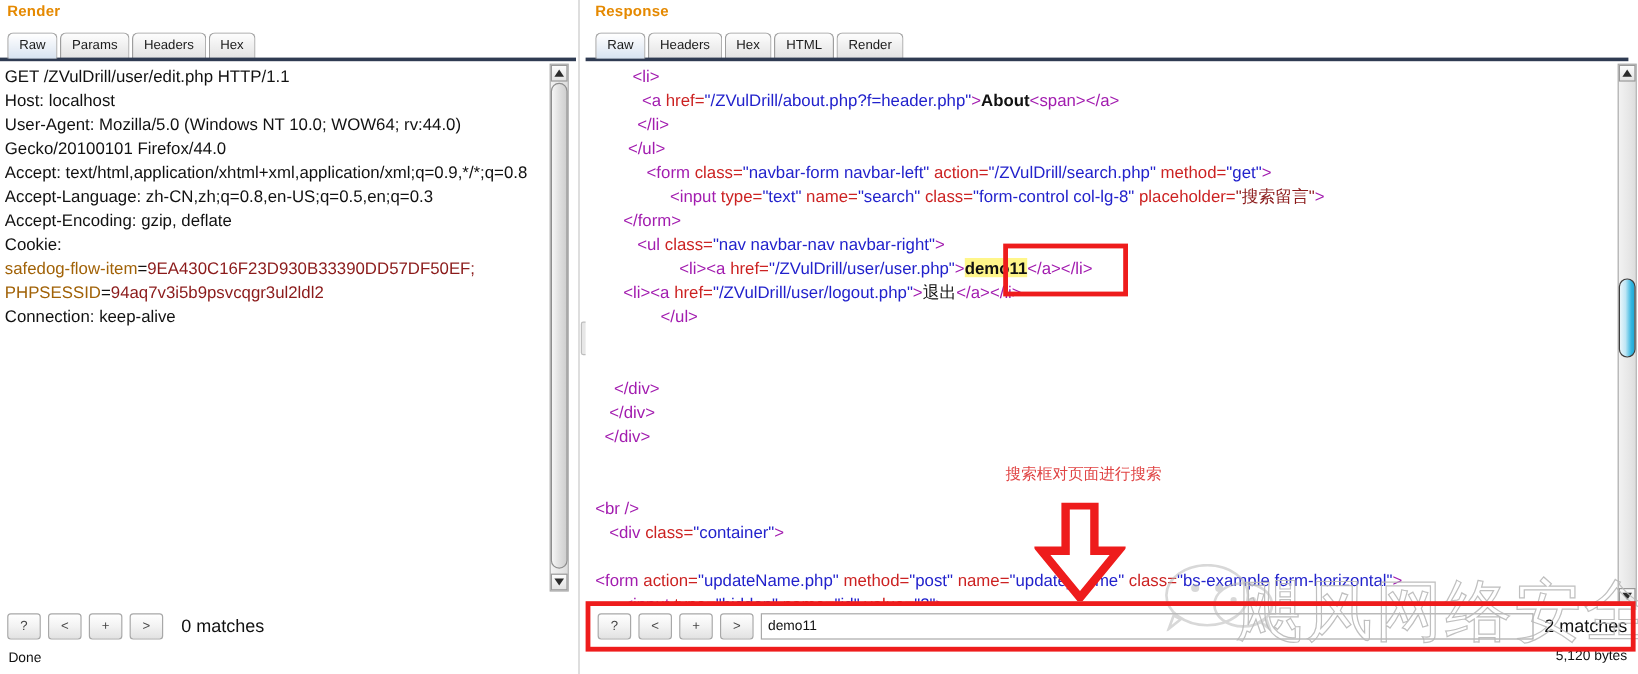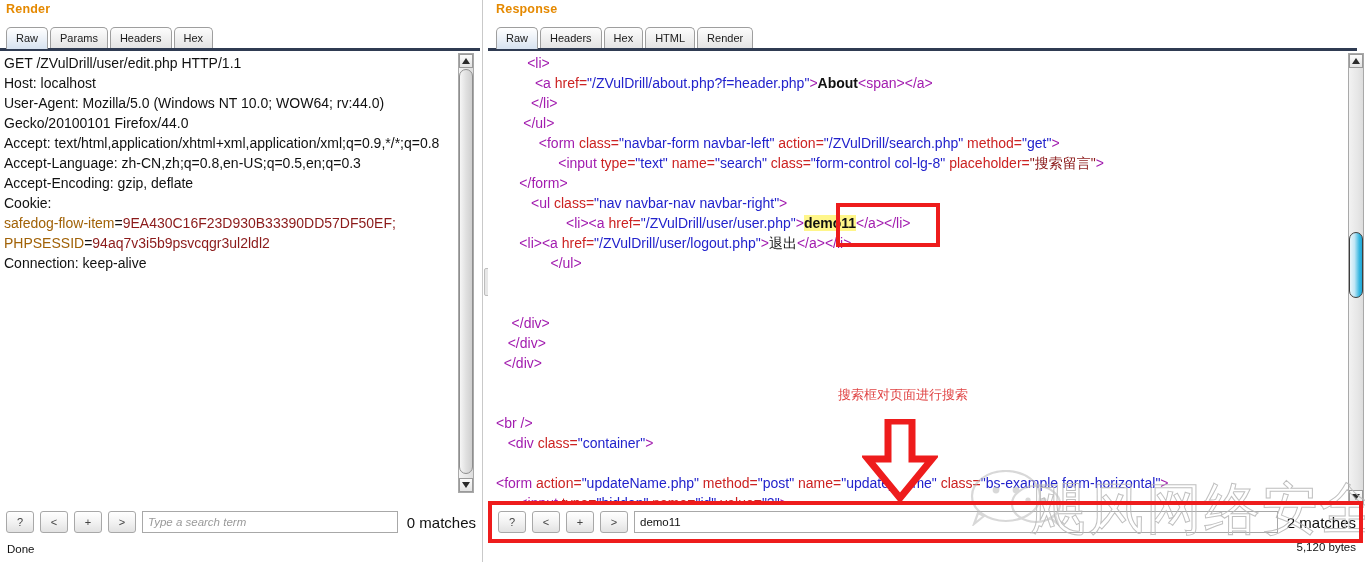--- a/index.html
+++ b/index.html
@@ -202,21 +202,20 @@
       <div class="sb-arrow down">
           <span class="tri down"></span>
         </div>
     </div>
 
     <div class="searchbar" id="req-searchbar">
       <div class="sbtn">?</div>
       <div class="sbtn">&lt;</div>
       <div class="sbtn">+</div>
       <div class="sbtn">&gt;</div>
-      <input class="sfield" id="req-sfield" placeholder="Type a search term" style="">
       <div class="matches">0 matches</div>
     </div>
 
     <div class="status" id="req-status">Done</div>
   </div>
 
   <div id="divider">
     <div id="divider-grip"></div>
   </div>
 

